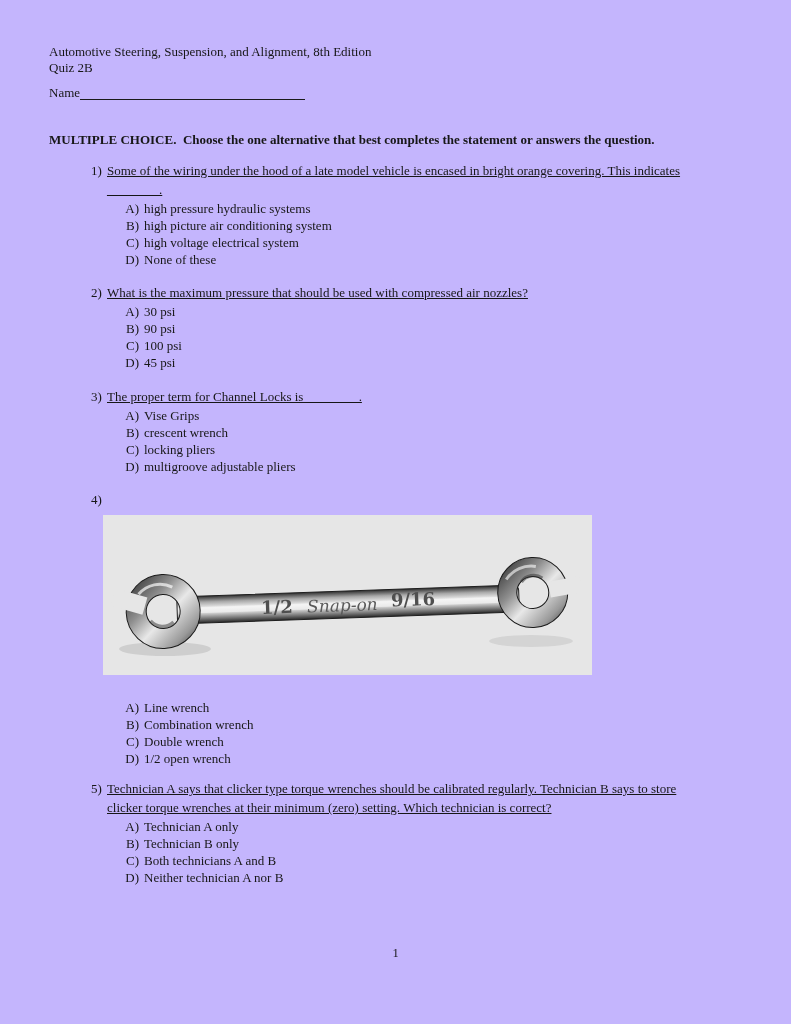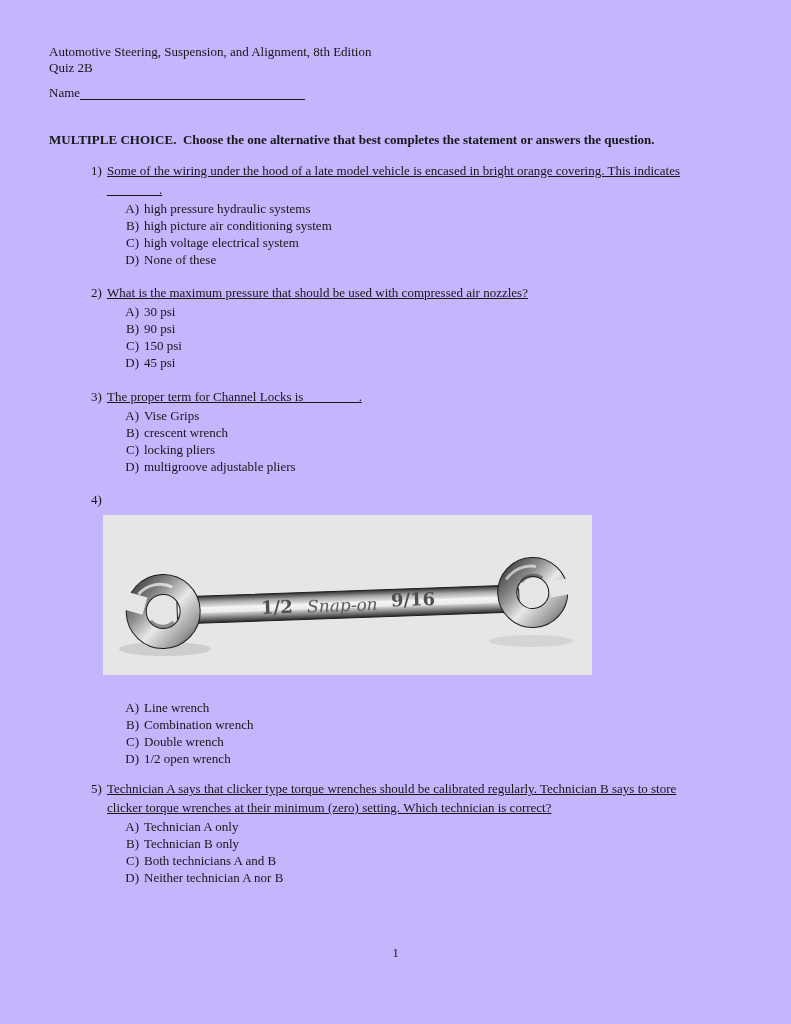--- a/index.html
+++ b/index.html
@@ -83,21 +83,21 @@
       <div class="option">
           <span class="opt-label">A)</span>
           <span class="opt-text">30 psi</span>
         </div>
       <div class="option">
           <span class="opt-label">B)</span>
           <span class="opt-text">90 psi</span>
         </div>
       <div class="option">
           <span class="opt-label">C)</span>
-          <span class="opt-text">150 psi</span>
+          <span class="opt-text">100 psi</span>
         </div>
       <div class="option">
           <span class="opt-label">D)</span>
           <span class="opt-text">45 psi</span>
         </div>
     </div>
   </div>
 
   <div class="abs question" style="top:387px">
     <div class="q-row">

